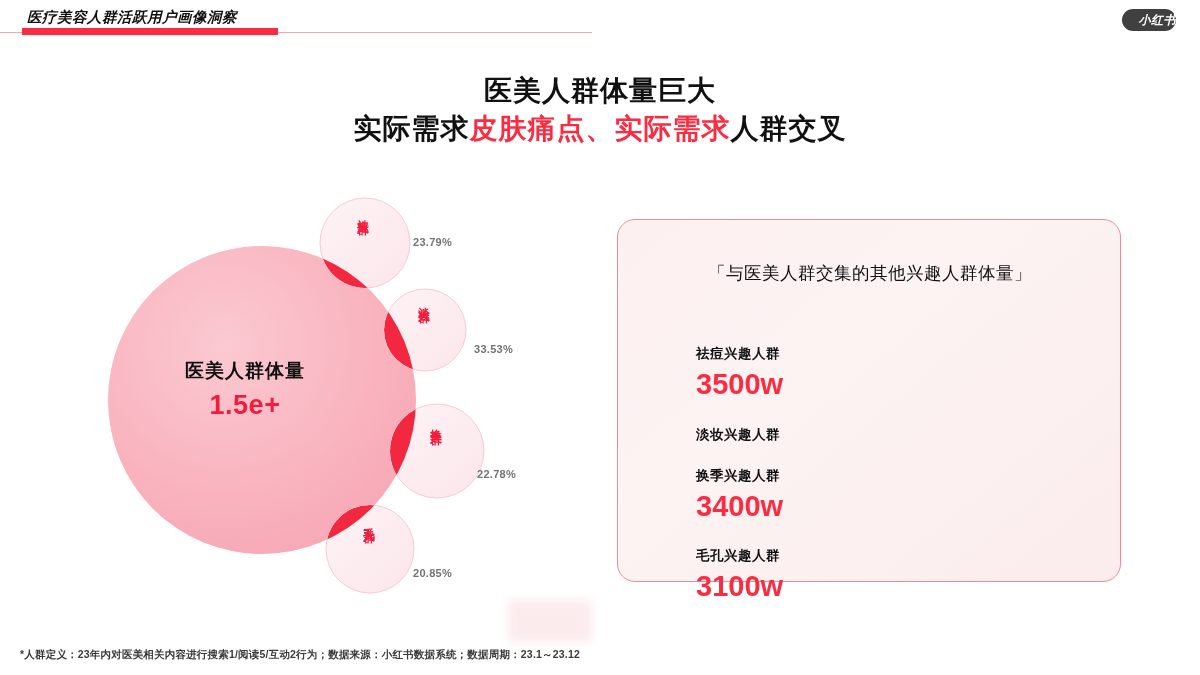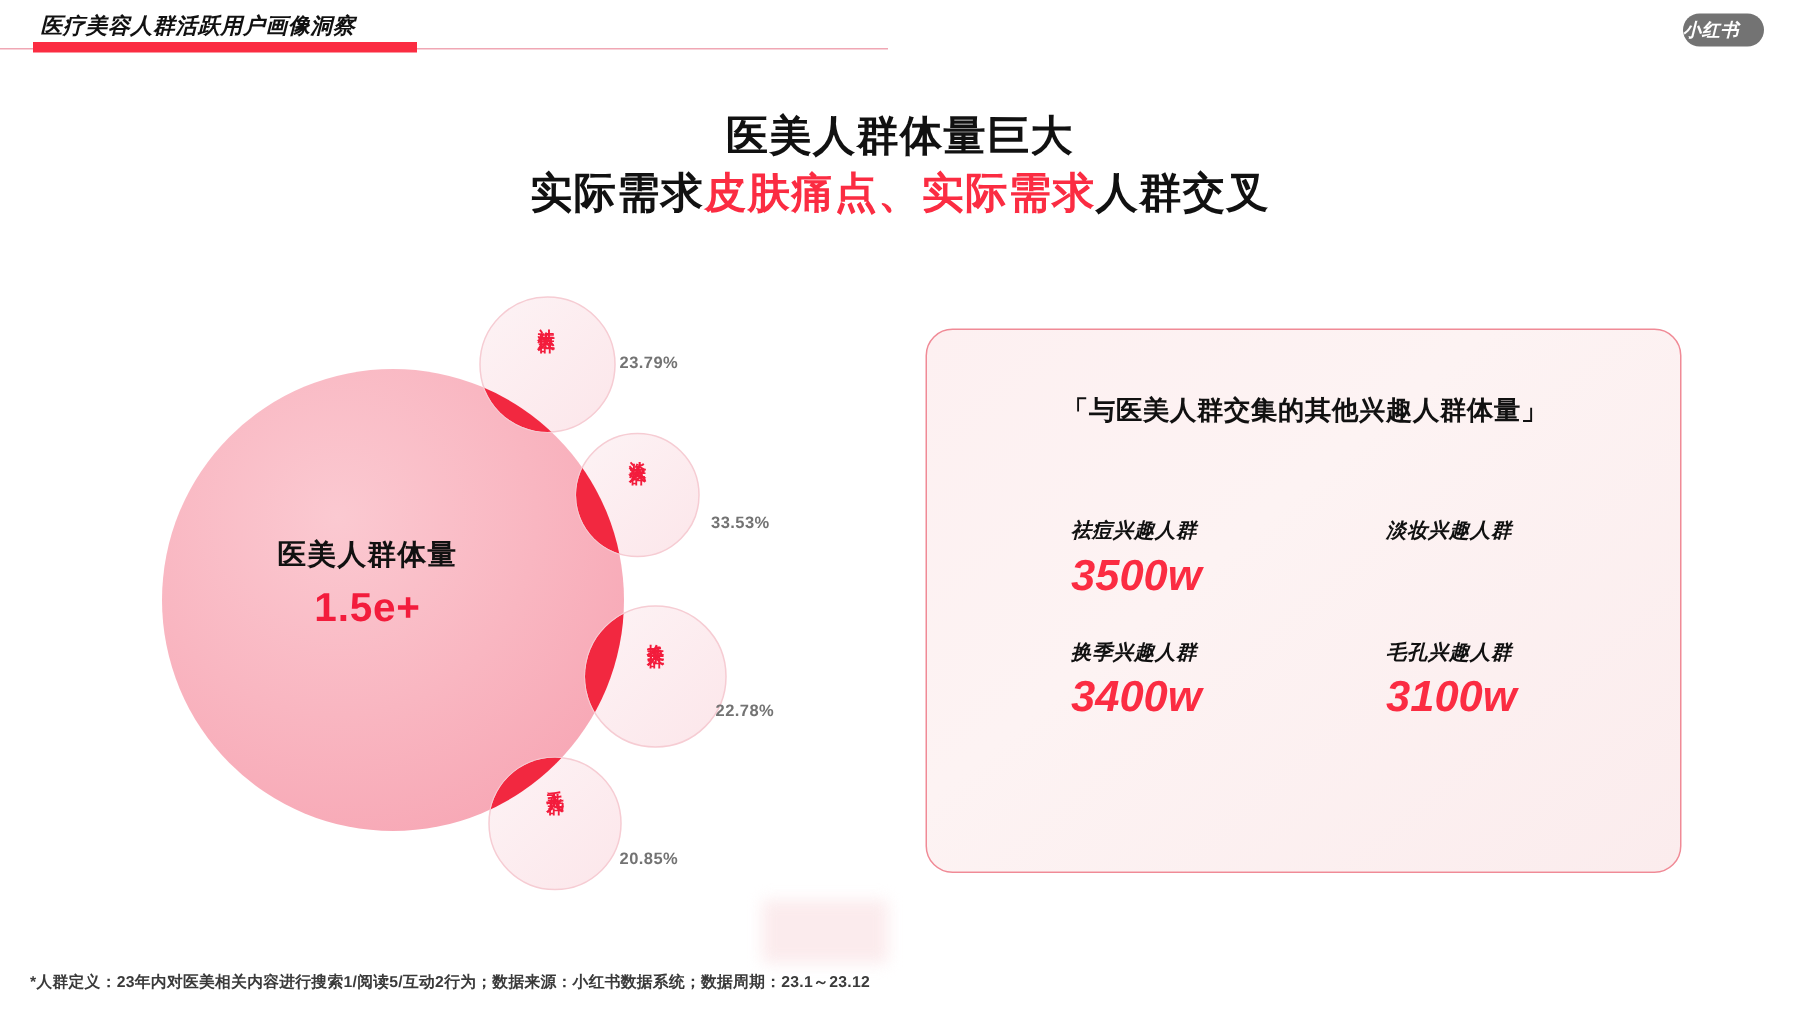--- a/index.html
+++ b/index.html
@@ -19,22 +19,22 @@
   #header-rule{
     position:absolute;left:0;top:32px;width:592px;height:1px;
     background:#f0a7b4;
   }
   #header-rule-accent{
     position:absolute;left:22px;top:28px;width:256px;height:7px;
     background:#fb2c42;
   }
   #logo{
     position:absolute;right:24px;top:9px;
-    width:54px;height:22px;border-radius:11px;background:#737373;
-    display:flex;align-items:center;justify-content:flex-start;
+    width:54px;height:22px;border-radius:11px;background:#404040;
+    display:flex;align-items:center;justify-content:flex-end;
   }
   #logo-text{
     color:#fff;font-size:12px;font-weight:bold;letter-spacing:.5px;
     line-height:1;
   }
   
   #title-block{
     position:absolute;left:0;top:72px;width:1200px;text-align:center;
   }
   .title-line{
@@ -69,26 +69,26 @@
   }
   
   #panel{
     position:absolute;left:617px;top:219px;width:504px;height:363px;
     border:1px solid #f08a96;border-radius:18px;
     background:linear-gradient(140deg,#fdf0f1 0%,#fdf3f3 40%,#fbeced 100%);
     box-sizing:border-box;
   }
   #panel-title{
     position:absolute;left:0;top:41px;width:504px;text-align:center;
-    font-size:17.5px;font-weight:bold;color:#111;letter-spacing:.5px;
+    font-size:17.5px;font-weight:normal;color:#111;letter-spacing:.5px;
   }
   #panel-grid{
-    position:absolute;left:96px;top:126px;width:380px;
-    display:grid;grid-template-columns:1fr 1fr;
-    row-gap:25px;column-gap:40px;font-style:italic;
+    position:absolute;left:78px;top:126px;width:380px;
+    display:grid;grid-template-columns:1fr;
+    row-gap:25px;column-gap:40px;
   }
   .stat-label{
     font-size:13.5px;font-weight:bold;color:#111;letter-spacing:.5px;
     line-height:1.2;
   }
   .stat-value{
     font-size:29px;font-weight:bold;color:#fb2c42;letter-spacing:0px;
     line-height:1.15;margin-top:6px;
   }
   

